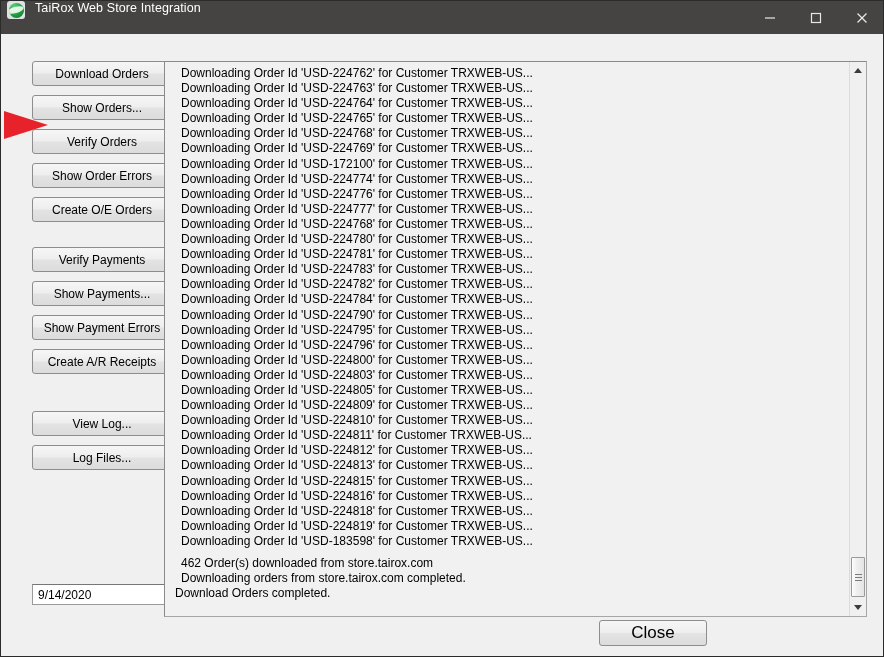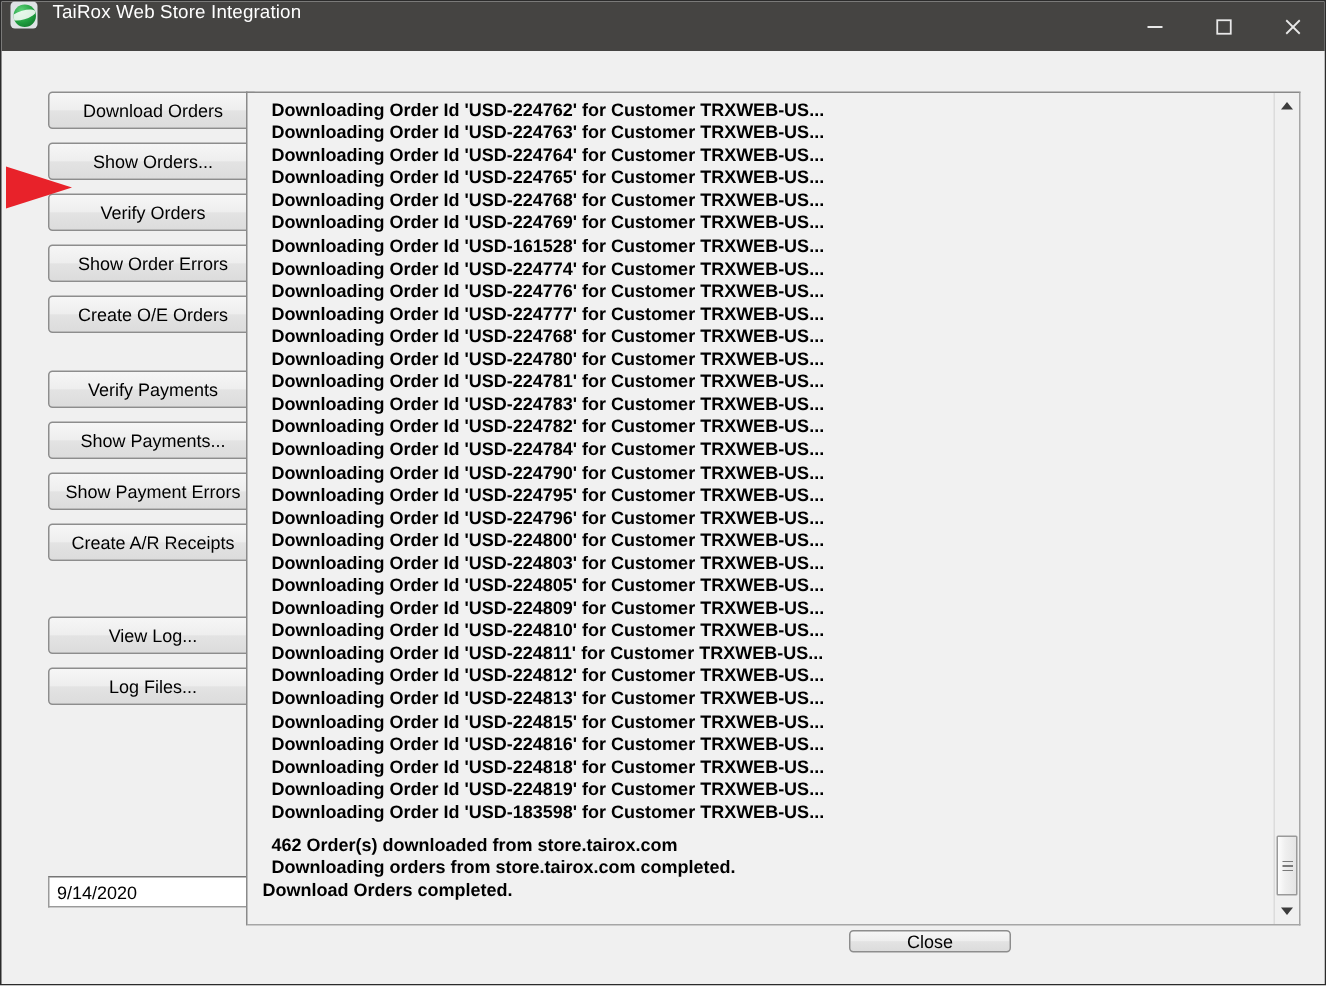--- a/index.html
+++ b/index.html
@@ -182,21 +182,20 @@
     border-left-color: #8a8a8a;
     overflow: hidden;
   }
   .log-text {
     position: absolute;
     left: 0; top: 0;
     right: 17px;
     bottom: 0;
     padding: 4px 0 0 0;
     overflow: hidden;
-    font-weight: bold;
   }
   .log-line {
     font-size: 12px;
     line-height: 15.1px;
     color: #000000;
     white-space: pre;
     padding-left: 10px;
   }
   .log-line.indent-0 { padding-left: 10px; }
   .log-line.indent-1 { padding-left: 16px; }
@@ -248,29 +247,29 @@
   .sb-grip {
     width: 7px;
     height: 7px;
     background: repeating-linear-gradient(to bottom,
       #7a7a7a 0px, #7a7a7a 1px, transparent 1px, transparent 3px);
   }
 
   
   .close-btn {
     position: absolute;
-    left: 564px;
+    left: 597px;
     top: 564px;
     width: 108px;
-    height: 15px;
+    height: 26px;
     box-sizing: border-box;
     background: linear-gradient(to bottom, #f6f6f6 0%, #eeeeee 48%, #e3e3e3 52%, #dcdcdc 100%);
     border: 1px solid #8d8d8d;
     border-radius: 3px;
-    font-size: 12px;
+    font-size: 17px;
     color: #000000;
     display: flex;
     align-items: center;
     justify-content: center;
   }
 </style>
 </head>
 <body>
 
 <div id="app">
@@ -329,21 +328,21 @@
     </div>
 
     <div class="log-panel">
       <div class="log-text" id="log-text">
           <div class="log-line indent-1">Downloading Order Id 'USD-224762' for Customer TRXWEB-US...</div>
           <div class="log-line indent-1">Downloading Order Id 'USD-224763' for Customer TRXWEB-US...</div>
           <div class="log-line indent-1">Downloading Order Id 'USD-224764' for Customer TRXWEB-US...</div>
           <div class="log-line indent-1">Downloading Order Id 'USD-224765' for Customer TRXWEB-US...</div>
           <div class="log-line indent-1">Downloading Order Id 'USD-224768' for Customer TRXWEB-US...</div>
           <div class="log-line indent-1">Downloading Order Id 'USD-224769' for Customer TRXWEB-US...</div>
-          <div class="log-line indent-1">Downloading Order Id 'USD-161528' for Customer TRXWEB-US...</div>
+          <div class="log-line indent-1">Downloading Order Id 'USD-172100' for Customer TRXWEB-US...</div>
           <div class="log-line indent-1">Downloading Order Id 'USD-224774' for Customer TRXWEB-US...</div>
           <div class="log-line indent-1">Downloading Order Id 'USD-224776' for Customer TRXWEB-US...</div>
           <div class="log-line indent-1">Downloading Order Id 'USD-224777' for Customer TRXWEB-US...</div>
           <div class="log-line indent-1">Downloading Order Id 'USD-224768' for Customer TRXWEB-US...</div>
           <div class="log-line indent-1">Downloading Order Id 'USD-224780' for Customer TRXWEB-US...</div>
           <div class="log-line indent-1">Downloading Order Id 'USD-224781' for Customer TRXWEB-US...</div>
           <div class="log-line indent-1">Downloading Order Id 'USD-224783' for Customer TRXWEB-US...</div>
           <div class="log-line indent-1">Downloading Order Id 'USD-224782' for Customer TRXWEB-US...</div>
           <div class="log-line indent-1">Downloading Order Id 'USD-224784' for Customer TRXWEB-US...</div>
           <div class="log-line indent-1">Downloading Order Id 'USD-224790' for Customer TRXWEB-US...</div>

